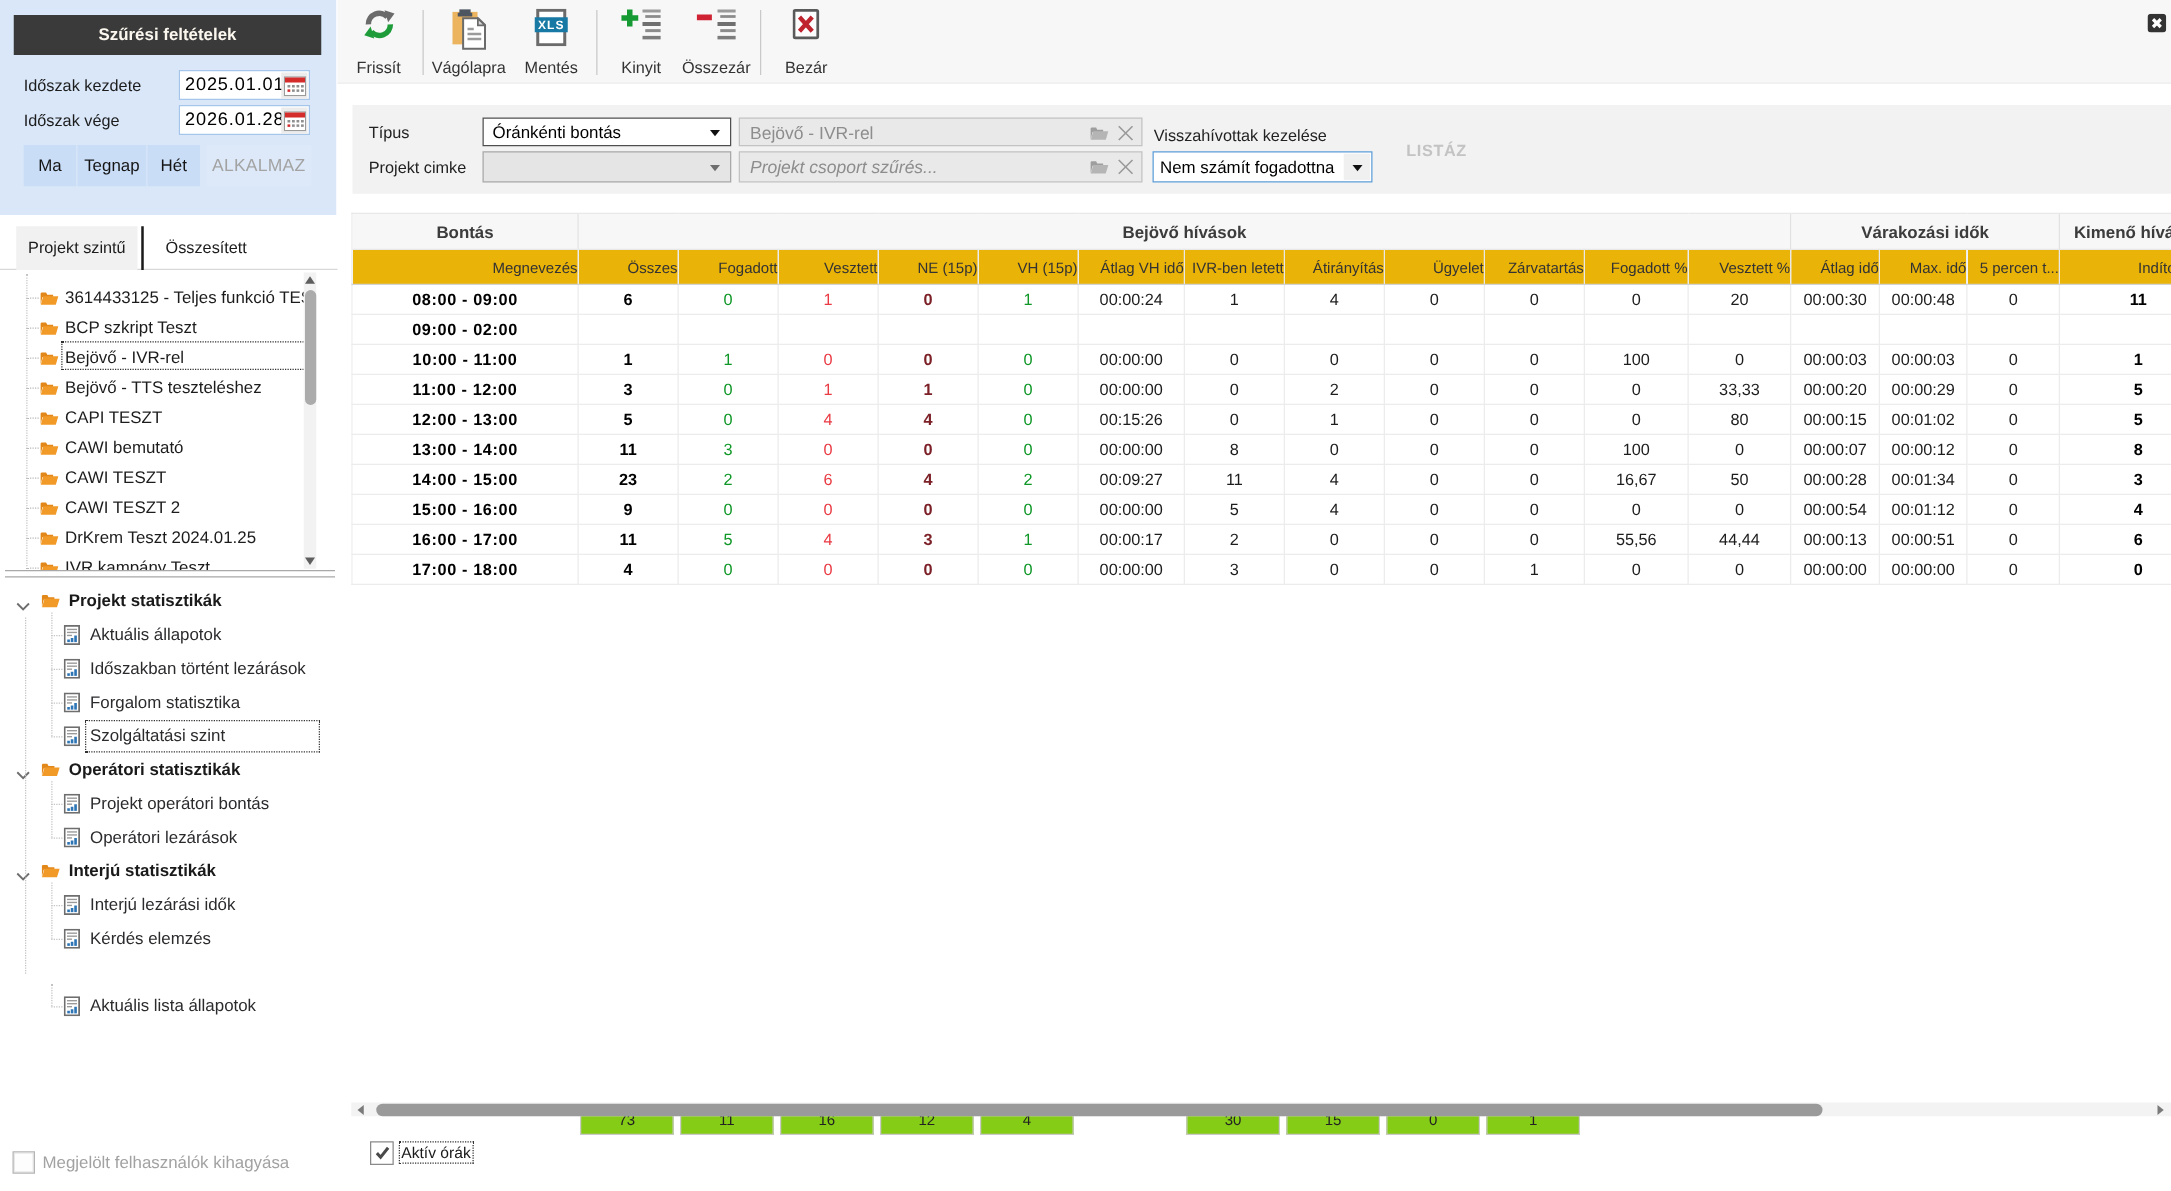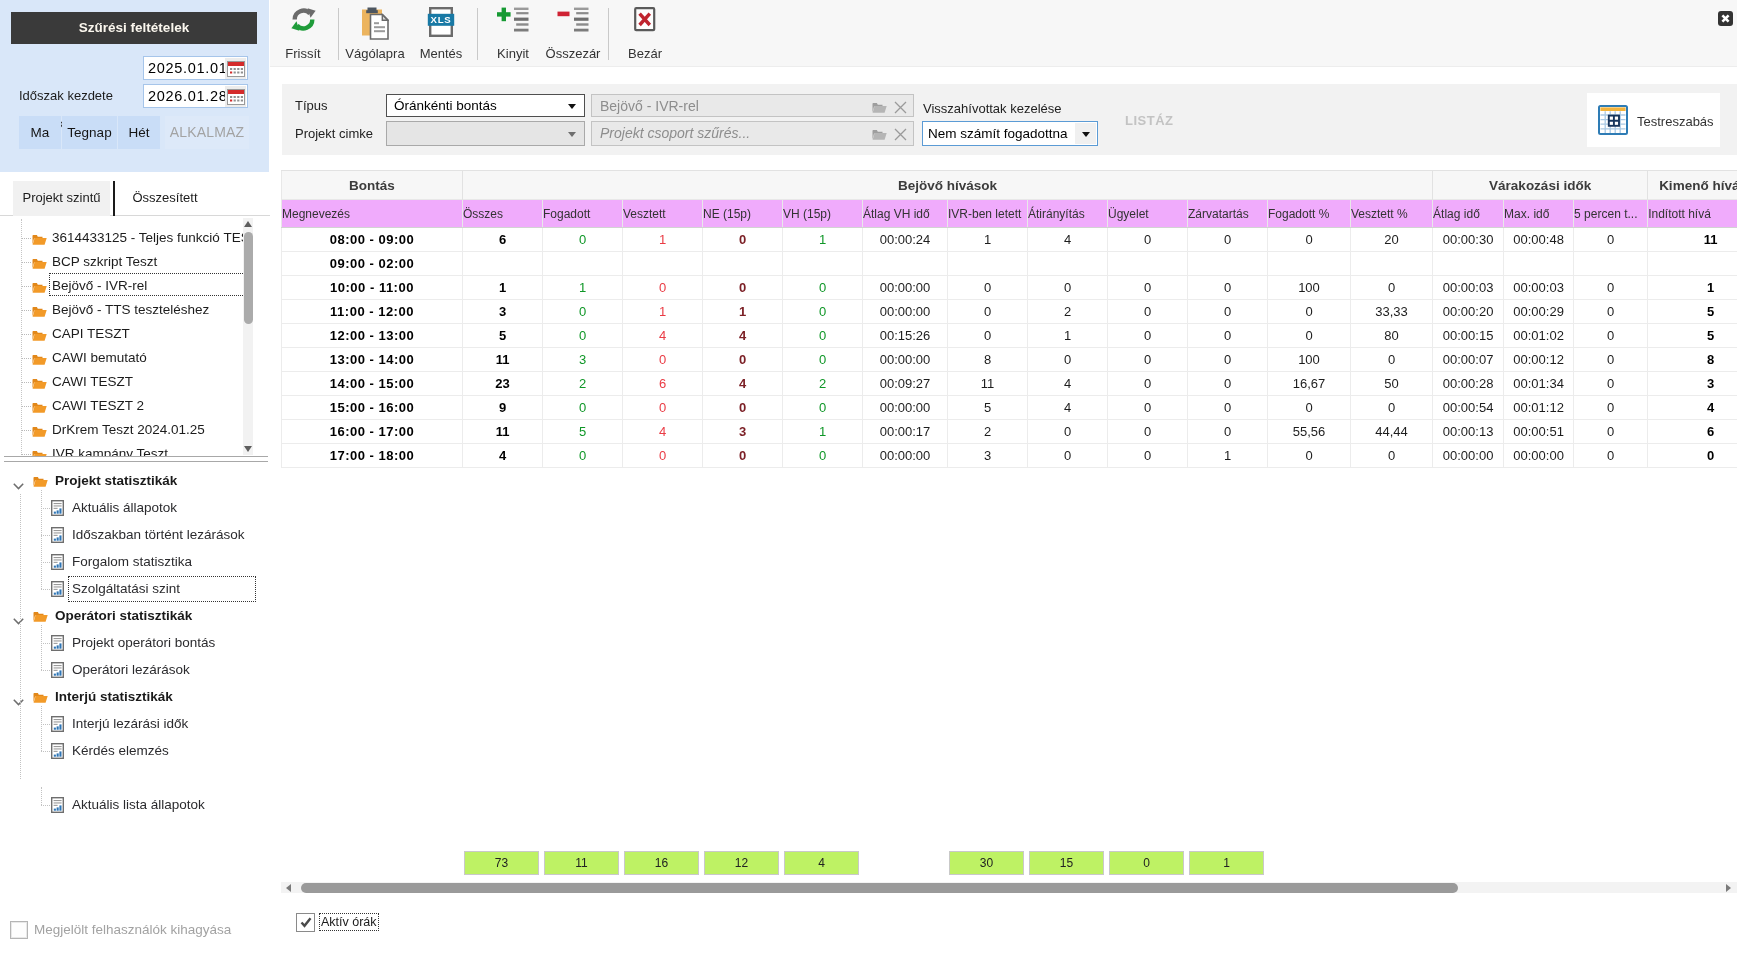--- a/index.html
+++ b/index.html
@@ -1,21 +1,21 @@
 <!DOCTYPE html>
 <html><head><meta charset="utf-8">
 <style>
 * { margin:0; padding:0; box-sizing:border-box; }
 html,body { width:1737px; height:953px; font-family:"Liberation Sans", sans-serif; background:#fff; overflow:hidden; }
 #page { position:relative; width:1737px; height:953px; background:#fff; }
 
 
 #bluepanel { position:absolute; left:0; top:0; width:269px; height:172px; background:#d9e7f9; }
 #filterhdr { position:absolute; left:11px; top:12px; width:246px; height:32px; background:#3a3a3a; color:#fbf7ee; font-size:13.5px; font-weight:bold; text-align:center; line-height:31px; }
-.datelabel { position:absolute; left:19px; font-size:13px; color:#1c1c1c;margin-top:27px; }
+.datelabel { position:absolute; left:19px; font-size:13px; color:#1c1c1c; }
 .dateinput { position:absolute; left:143px; width:105px; height:24px; background:#fff; border:1px solid #a6c5ea; }
 .dateinput .dtxt { position:absolute; left:4px; top:3px; font-size:14.5px; color:#000; letter-spacing:0.7px; }
 .calbtn { position:absolute; right:1px; top:1px; width:21px; height:21px; background:#ececec; text-align:center; }
 .calbtn svg { margin-top:2.5px; }
 .qbtn { position:absolute; top:116px; height:33px; background:#c9ddf7; color:#151515; font-size:13.5px; text-align:center; line-height:33px; }
 #btn-alk { position:absolute; top:116px; left:165px; width:84px; height:33px; background:#dde9f9; color:#a3a3a3; font-size:14px; text-align:center; line-height:33px; letter-spacing:0.2px; }
 
 
 #tabbar { position:absolute; left:0; top:181px; width:270px; height:35px; background:#fff; border-bottom:1px solid #d8d8d8; }
 #tab1 { position:absolute; left:13px; top:0; width:97px; height:35px; background:#f1f1f1; font-size:13px; color:#1c1c1c; text-align:center; line-height:34px; }
@@ -83,31 +83,31 @@
 #custbox { position:absolute; left:1587px; top:93px; width:133px; height:54px; background:#fff; }
 #custbox svg { position:absolute; left:11px; top:12px; }
 #custbox .t { position:absolute; left:50px; top:21px; font-size:13px; color:#333; }
 
 
 #tablewrap { position:absolute; left:281px; top:170px; width:1456px; height:298px; overflow:hidden; }
 #grid { border-collapse:collapse; table-layout:fixed; width:1492px; }
 #grid td { overflow:hidden; white-space:nowrap; }
 #grid .gh { border-left:1px solid #e8e8e8; background:#f7f7f7; font-size:13.5px; font-weight:bold; color:#3c3c3c; text-align:center; height:29px; border-top:1px solid #e2e2e2; }
 #grid .gh.bl { border-left:1px solid #e2e2e2; }
-#grid tr.hrow td { background:#f0abfc; font-size:12px; font-weight:normal; color:#333; text-align:left; height:28px; border:1px solid #e8e8e8; border-bottom:1px solid #d2d2d2; }
+#grid tr.hrow td { background:#eab308; font-size:12px; font-weight:normal; color:#333; text-align:right; height:28px; border:1px solid #e8e8e8; border-bottom:1px solid #d2d2d2; }
 #grid tr.drow td { height:24px; font-size:13px; text-align:center; border:1px solid #ececec; background:#fff; }
 .c-time { font-weight:bold; color:#000; font-size:13px; letter-spacing:0.5px; }
 .c-bold { font-weight:bold; color:#000; }
 .c-green { color:#0f9727; }
 .c-red { color:#ea3b44; }
 .c-ne { color:#7c2127; font-weight:bold; }
 .c-plain { color:#1d1d1d; }
 
 
-.sumbox { position:absolute; top:851px; height:24px; background:#bef264; border:1px solid #c9c9c9; border-radius:0; font-size:12px; color:#222; text-align:center; line-height:23px; }
+.sumbox { position:absolute; top:884px; height:24px; background:#84cc16; border:1px solid #c9c9c9; border-radius:0; font-size:12px; color:#222; text-align:center; line-height:23px; }
 
 
 #hsb { position:absolute; left:281px; top:882px; width:1456px; height:11px; background:#f3f3f3; }
 #hsb .thumb { position:absolute; left:20px; top:0.5px; width:1157px; height:10px; background:#9a9a9a; border-radius:5px; }
 #hsbL { position:absolute; left:286px; top:884px; width:0; height:0; border-top:4px solid transparent; border-bottom:4px solid transparent; border-right:5px solid #7a7a7a; }
 #hsbR { position:absolute; left:1726px; top:884px; width:0; height:0; border-top:4px solid transparent; border-bottom:4px solid transparent; border-left:5px solid #7a7a7a; }
 
 
 #cb2 { position:absolute; left:296px; top:913px; width:19px; height:19px; background:#fff; border:1px solid #8a8a8a; text-align:center; }
 #cb2 svg { margin-top:3px; }
@@ -528,35 +528,20 @@
           <path d="M1 1 L12 12 M12 1 L1 12" stroke="#9a9a9a" stroke-width="1.3"></path>
         </svg></span>
     </div>
 <div class="flabel" style="left:923px;top:101px">Visszahívottak kezelése</div>
 <div id="dd3">
       <span class="v">Nem számít fogadottna</span>
       <span class="btn"></span>
       <span class="ar"></span>
     </div>
 <div id="listaz">LISTÁZ</div>
-<div id="custbox">
-      <svg width="30" height="30" viewBox="0 0 30 30">
-<rect x="1" y="1" width="28" height="28" fill="#fff" stroke="#2e7cb5" stroke-width="2" rx="1.5"></rect>
-<rect x="2.4" y="2.4" width="25.2" height="3.6" fill="#f3b33c"></rect>
-<g stroke="#aac9e4" stroke-width="1.3" fill="none">
-<path d="M2.5 10 H27.5 M2.5 14.6 H27.5 M2.5 19.2 H27.5 M2.5 23.8 H27.5"></path>
-<path d="M7.2 6.3 V28 M12.2 6.3 V28 M17.2 6.3 V28 M22.2 6.3 V28"></path>
-</g>
-<g stroke="#17355c" stroke-width="1.9" fill="#fff">
-<rect x="10.8" y="10.6" width="10.2" height="10.2"></rect>
-</g>
-<path d="M15.9 10.6 V20.8 M10.8 15.7 H21" stroke="#17355c" stroke-width="1.9" fill="none"></path>
-</svg>
-      <span class="t">Testreszabás</span>
-    </div>
 
 <div id="tablewrap">
 <table id="grid">
 <colgroup>
           <col style="width:181px">
           <col style="width:80px">
           <col style="width:80px">
           <col style="width:80px">
           <col style="width:80px">
           <col style="width:80px">

